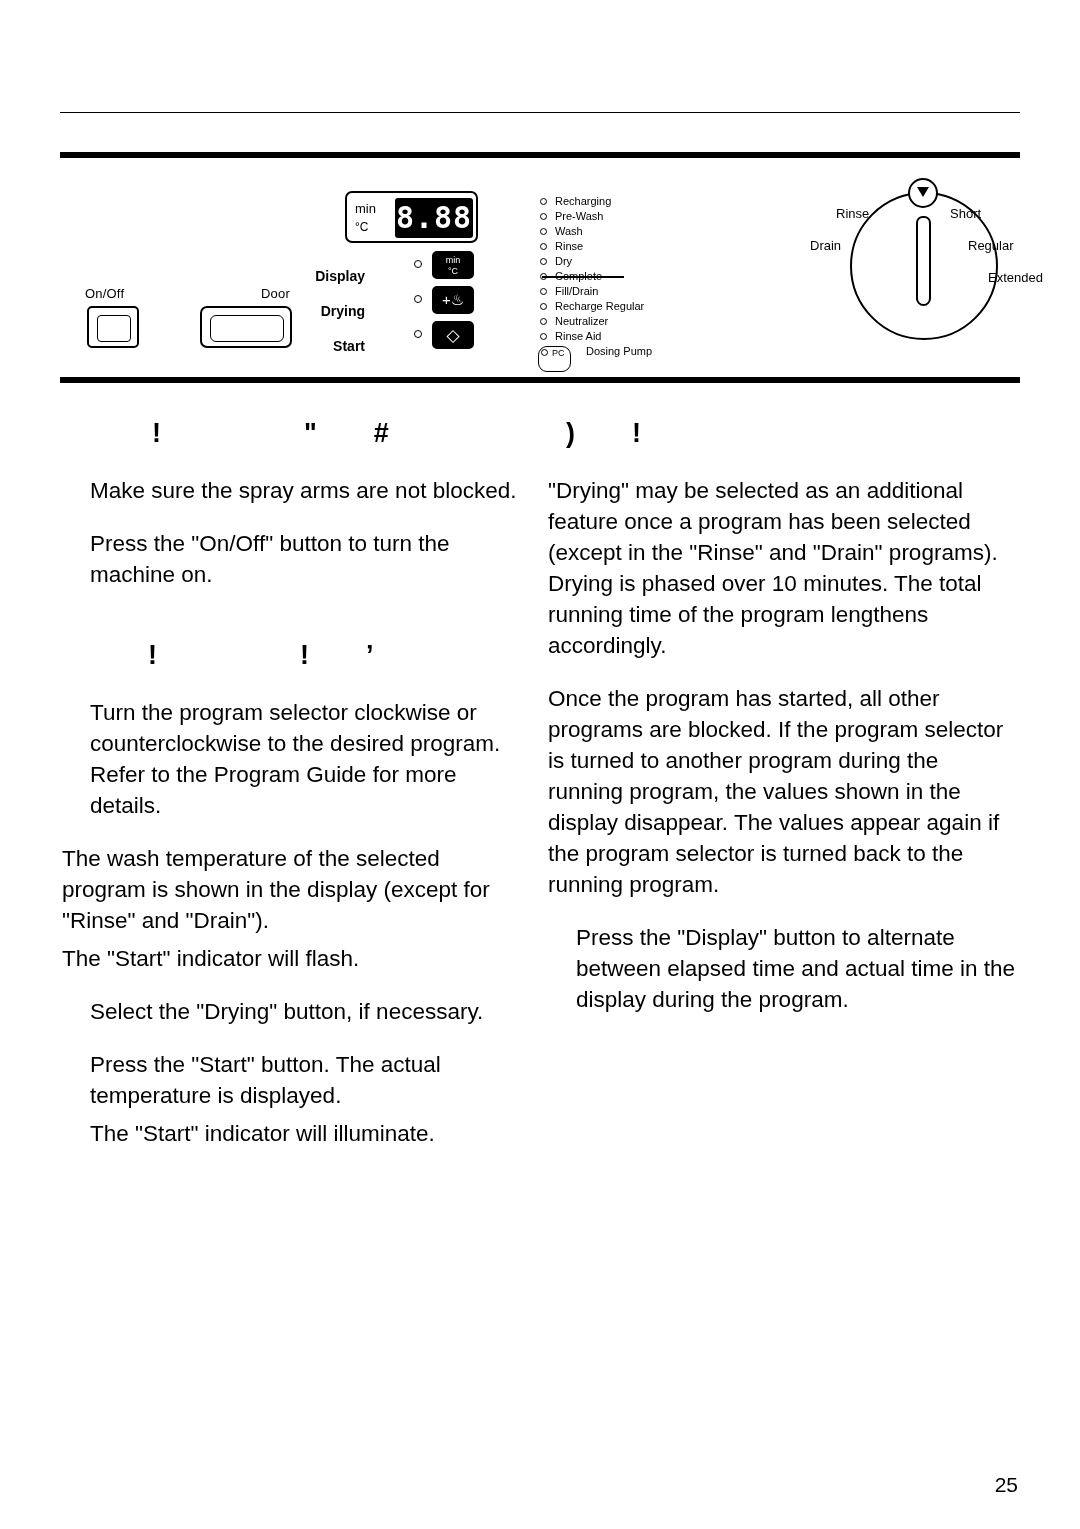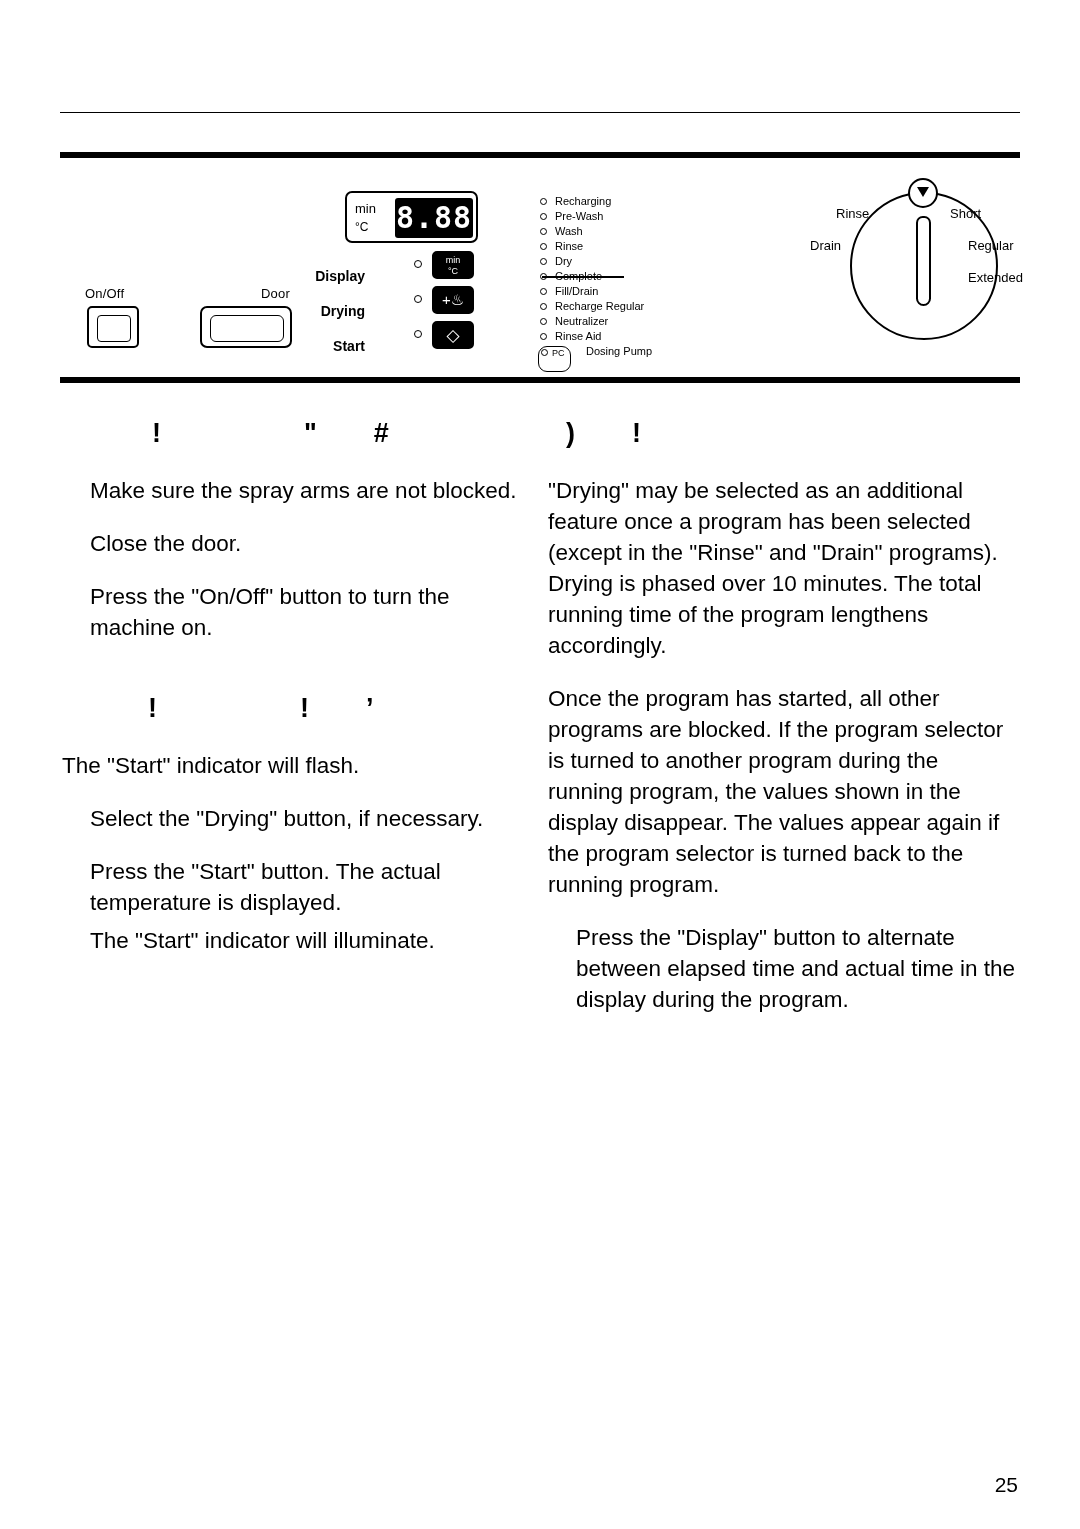--- a/index.html
+++ b/index.html
@@ -264,21 +264,21 @@
   }
   .dial-label {
     position: absolute;
     font-size: 13px;
     white-space: nowrap;
   }
   .dl-rinse    { left: 76px;  top: 30px; }
   .dl-short    { left: 190px; top: 30px; }
   .dl-drain    { left: 50px;  top: 62px; }
   .dl-regular  { left: 208px; top: 62px; }
-  .dl-extended { left: 208px; top: 94px; text-align: right; }
+  .dl-extended { left: 228px; top: 94px; text-align: right; }
 
   
   .col {
     position: absolute;
     top: 418px;
     font-size: 22.5px;
     line-height: 31px;
   }
   .col-left  { left: 62px;  width: 460px; }
   .col-right { left: 548px; width: 470px; }
@@ -388,24 +388,25 @@
     <div class="dial-label dl-short">Short</div>
     <div class="dial-label dl-drain">Drain</div>
     <div class="dial-label dl-regular">Regular</div>
     <div class="dial-label dl-extended">Extended</div>
   </div>
 </div>
 
 <div class="col col-left">
   <div class="heading indent">!      "  #</div>
   <p class="indent">Make sure the spray arms are not blocked.</p>
-  <p class="indent">Close the door.</p>
   <p class="indent">Press the "On/Off" button to turn the machine on.</p>
   <div class="spacer-lg"></div>
   <div class="heading indent2">!      !  ’</div>
+  <p class="indent">Turn the program selector clockwise or counterclockwise to the desired program. Refer to the Program Guide for more details.</p>
+  <p class="nogap">The wash temperature of the selected program is shown in the display (except for "Rinse" and "Drain").</p>
   <p>The "Start" indicator will flash.</p>
   <p class="indent">Select the "Drying" button, if necessary.</p>
   <p class="indent nogap">Press the "Start" button. The actual temperature is displayed.</p>
   <p class="indent">The "Start" indicator will illuminate.</p>
 </div>
 
 <div class="col col-right">
   <div class="heading right">)  !</div>
   <p>"Drying" may be selected as an additional feature once a program has been selected (except in the "Rinse" and "Drain" programs). Drying is phased over 10 minutes. The total running time of the program lengthens accordingly.</p>
   <p>Once the program has started, all other programs are blocked. If the program selector is turned to another program during the running program, the values shown in the display disappear. The values appear again if the program selector is turned back to the running program.</p>

